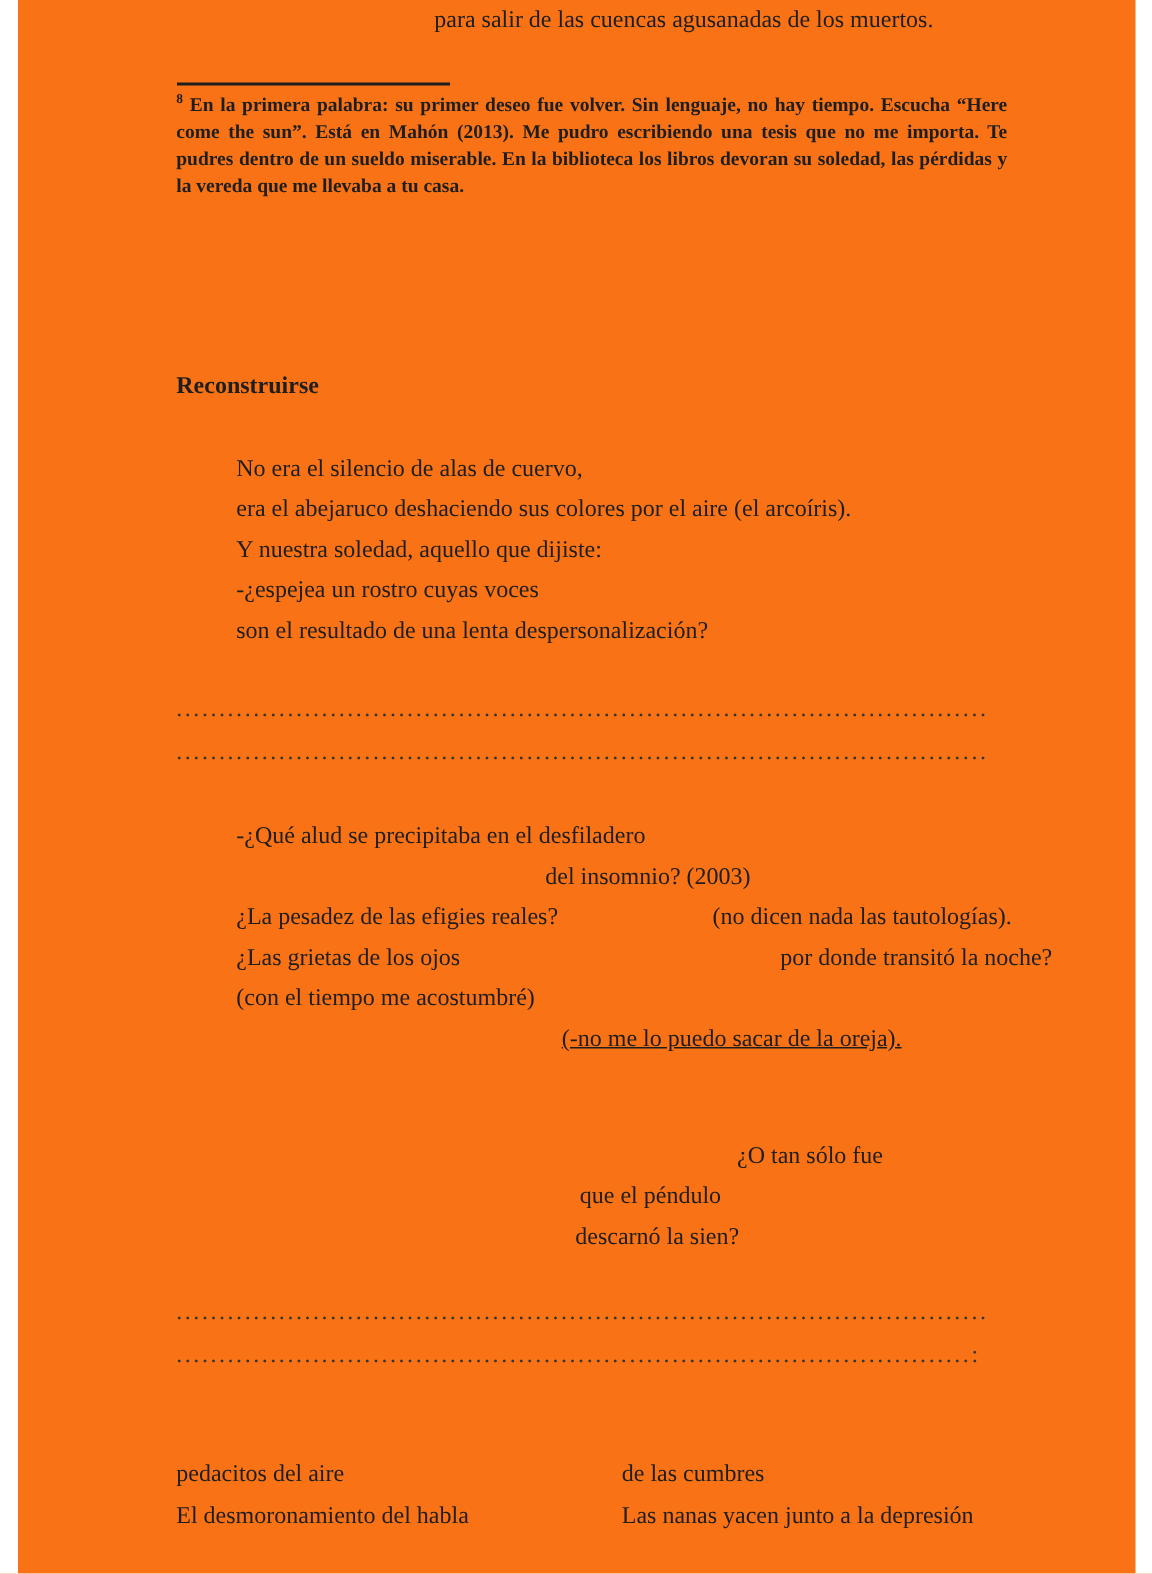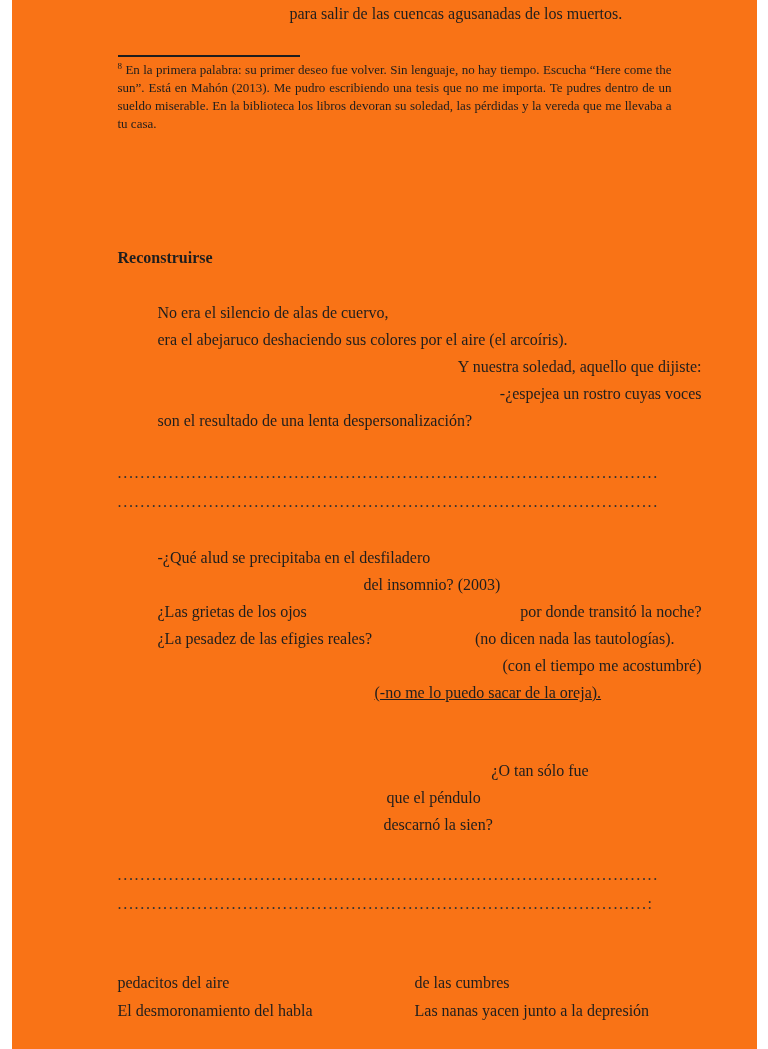--- a/index.html
+++ b/index.html
@@ -31,37 +31,38 @@
   .fn-rule {
     top: 55px; left: 106px; width: 182px; height: 2px;
     background: #1e1e1e;
   }
 
   
   .footnote {
     top: 61px; left: 106px; width: 554px;
     font-size: 13px; line-height: 18px;
     text-align: justify;
+    font-weight: bold;
   }
   .footnote sup {
     font-size: 9px; line-height: 0; vertical-align: super;
   }
 
   .poem-title {
     top: 244px; left: 106px; width: 549px;
     margin: 0; font-size: 16px; line-height: 27px;
     font-weight: bold;
   }
 
   .stanza { left: 106px; width: 549px; font-size: 16px; margin-left: 40px; }
   .s1 { top: 299px; }
   .s2 { top: 544px; }
   .s3 { top: 757px; }
   .ln { line-height: 27px; white-space: nowrap; }
-  .r  { text-align: right; padding-right: 5px; }
+  .r  { padding-right: 5px; }
   .row { display: flex; justify-content: space-between; }
   .pr32 { padding-right: 32px; }
   .pr5  { padding-right: 5px; }
   .ind206 { padding-left: 206px; }
   .ind216 { padding-left: 216px; text-align: center; }
   .ind217 { padding-left: 217px; text-decoration: underline; }
   .ind226 { padding-left: 226px; }
   .ind229 { padding-left: 229px; }
 
   .dots { left: 106px; width: 549px; font-size: 16px; color: #333333; }
@@ -99,27 +100,27 @@
   </div>
 
   <div class="abs dots d1">
     <div class="dotln">...............................................................................................</div>
     <div class="dotln">...............................................................................................</div>
   </div>
 
   <div class="abs stanza s2">
     <div class="ln">-¿Qué alud se precipitaba en el desfiladero</div>
     <div class="ln ind206">del insomnio? (2003)</div>
+    <div class="ln row pr32">
+      <span>¿La pesadez de las efigies reales?</span>
+      <span>(no dicen nada las tautologías).</span>
+    </div>
     <div class="ln row pr5">
       <span>¿Las grietas de los ojos</span>
       <span>por donde transitó la noche?</span>
-    </div>
-    <div class="ln row pr32">
-      <span>¿La pesadez de las efigies reales?</span>
-      <span>(no dicen nada las tautologías).</span>
     </div>
     <div class="ln r">(con el tiempo me acostumbré)</div>
     <div class="ln ind217">(-no me lo puedo sacar de la oreja).</div>
   </div>
 
   <div class="abs stanza s3">
     <div class="ln ind216">¿O tan sólo fue</div>
     <div class="ln ind229">que el péndulo</div>
     <div class="ln ind226">descarnó la sien?</div>
   </div>

